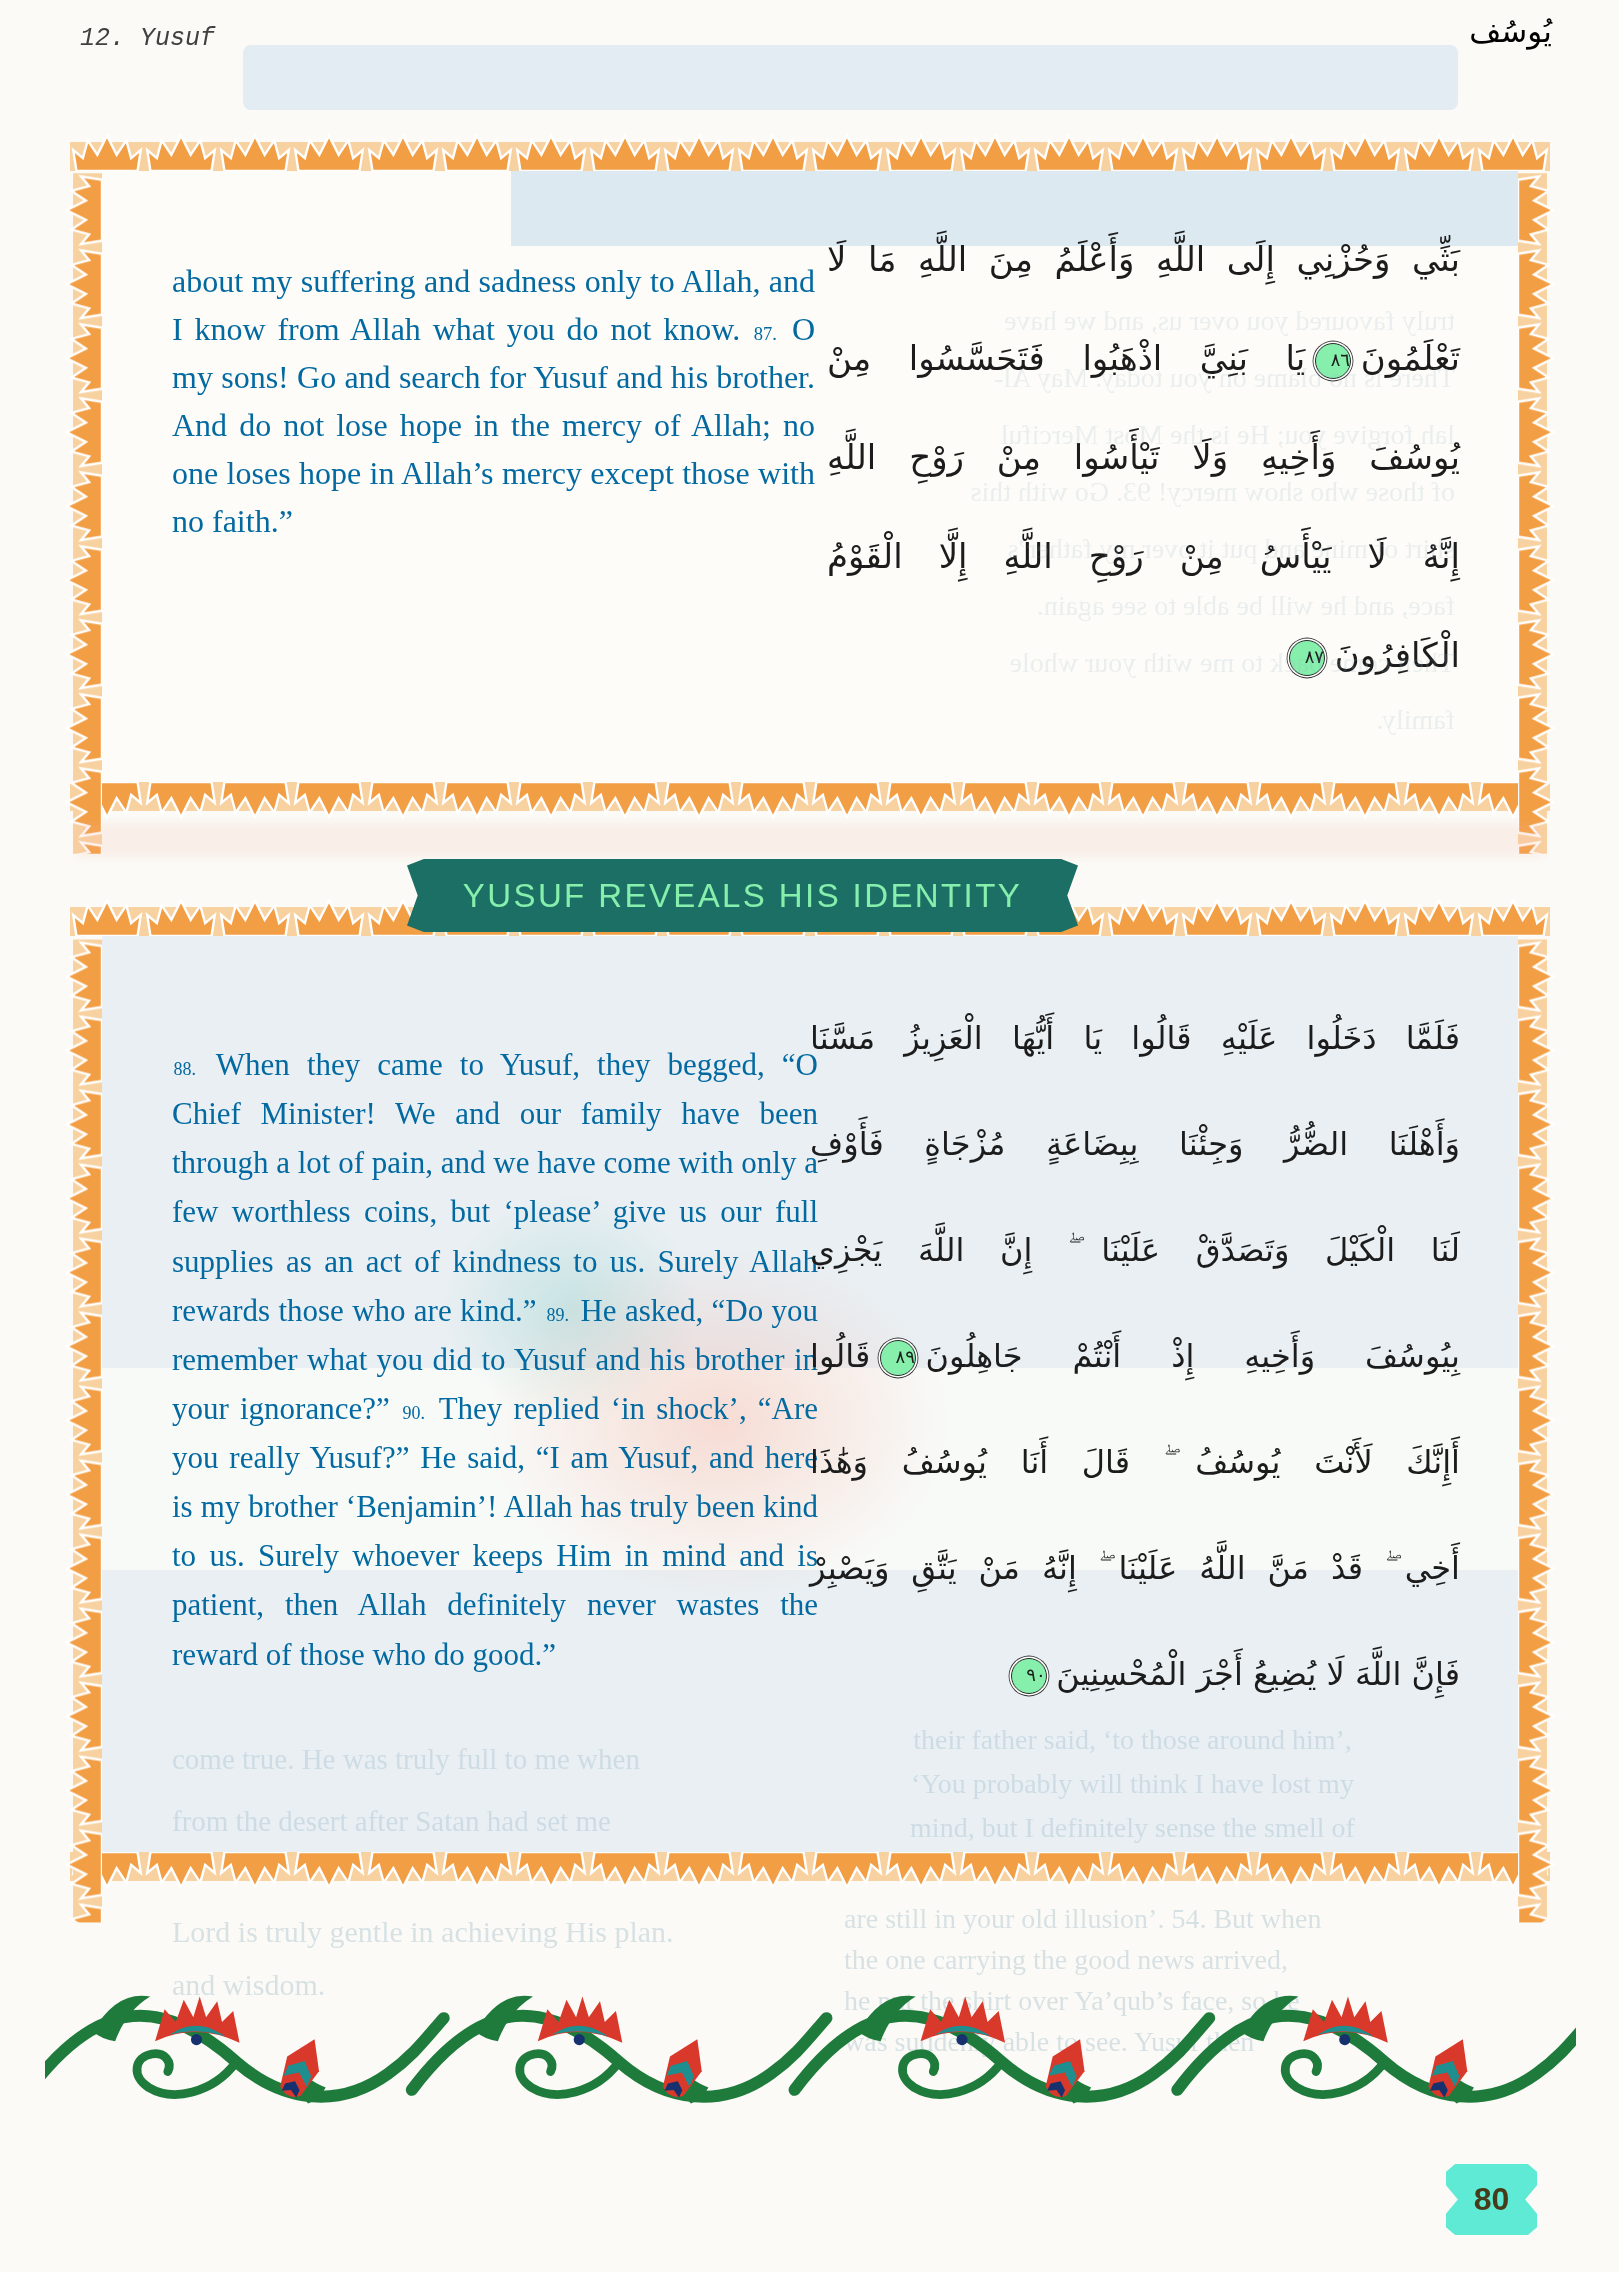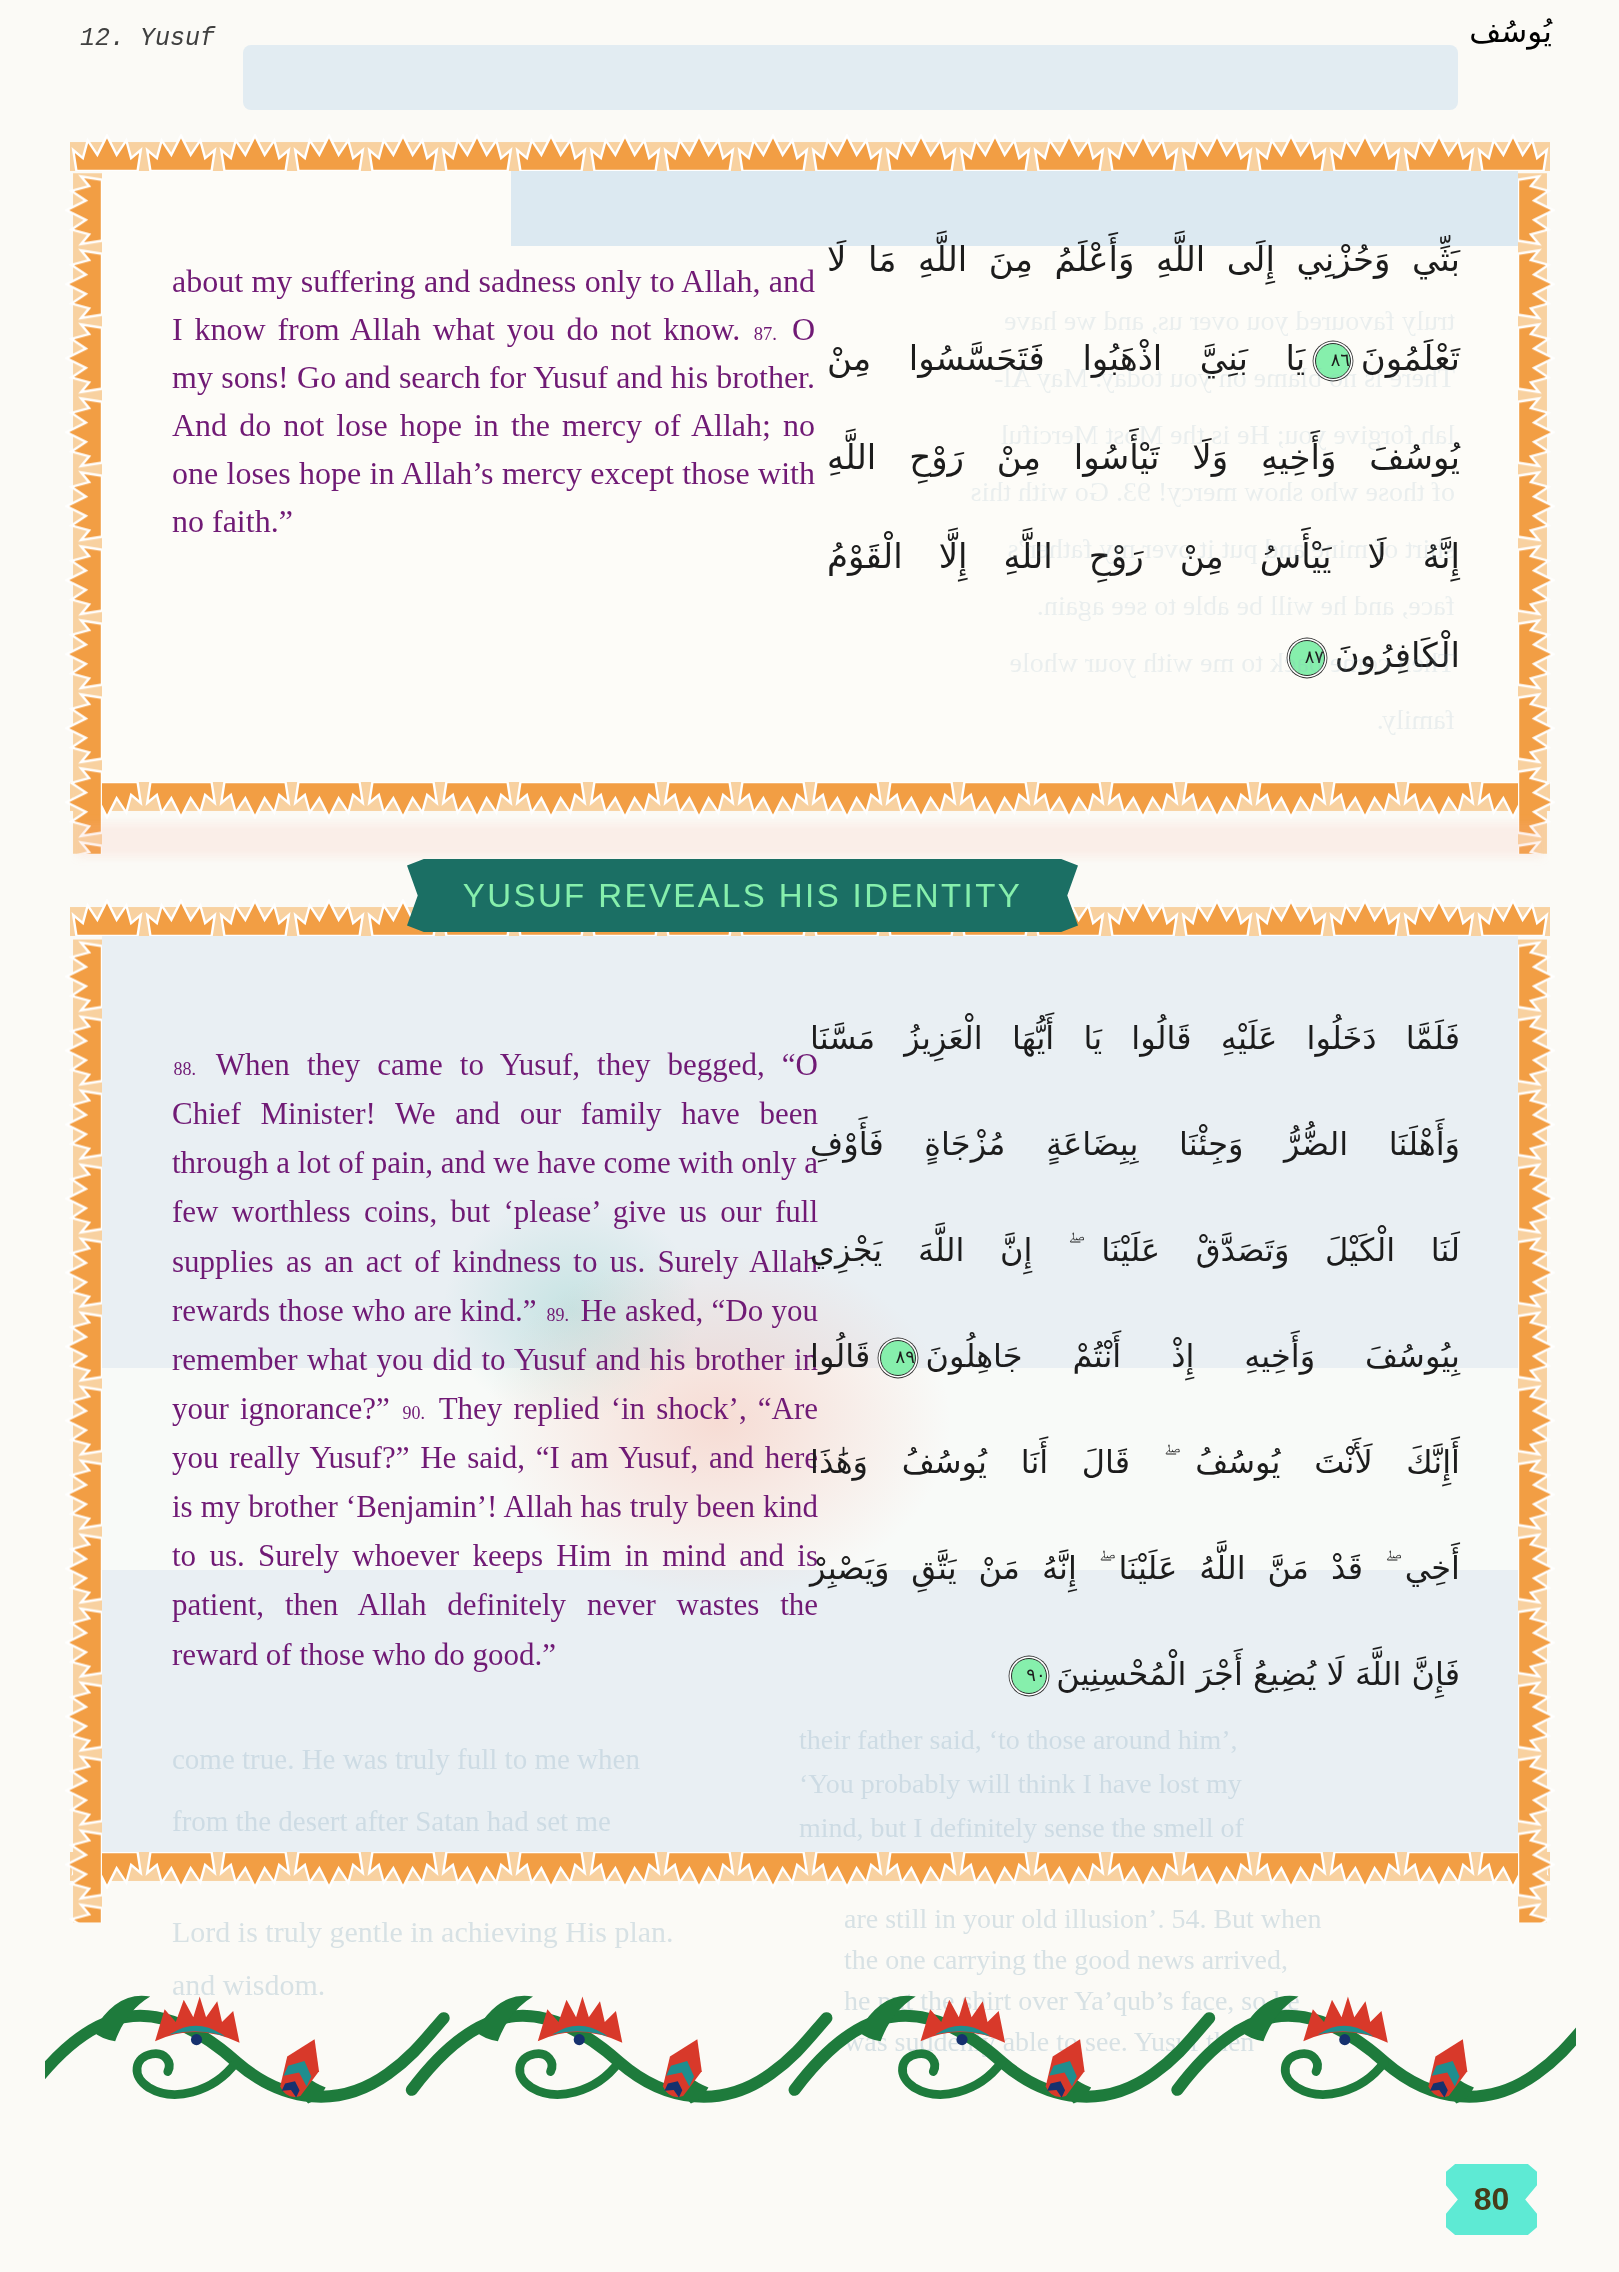--- a/index.html
+++ b/index.html
@@ -29,21 +29,21 @@
   .strip.right{right:0;top:37px;bottom:37px;width:37px;}
   .content{position:absolute;inset:37px;background:#fdfcf8;overflow:hidden;}
   #box2 .content{background:#e9eff3;}
   .blue1{position:absolute;left:409px;top:0;right:0;height:75px;background:#dce9f1;}
   .whiteband{position:absolute;left:0;right:0;top:432px;height:202px;background:rgba(253,252,248,.78);}
   .tealblob{position:absolute;left:340px;top:259px;width:259px;height:227px;
     background:radial-gradient(ellipse at center,rgba(120,200,190,.30),rgba(120,200,190,0) 70%);}
   .pinkblob{position:absolute;left:381px;top:308px;width:470px;height:356px;
     background:radial-gradient(ellipse at center,rgba(244,178,162,.42),rgba(244,178,162,0) 70%);}
   
-  .eng{position:absolute;color:#701a75;text-align:justify;}
+  .eng{position:absolute;color:#0369a1;text-align:justify;}
   #box1 .eng{left:70px;top:86px;width:643px;font-size:32px;line-height:1.50;}
   #box2 .eng{left:70px;top:104px;width:646px;font-size:31px;line-height:1.585;}
   .vnum{font-size:0.58em;padding:0 3.2px 0 1.6px;}
   
   .arab{position:absolute;direction:rtl;color:#1c1c1c;font-family:"DejaVu Sans",sans-serif;}
   #box1 .arab{right:58px;top:39px;width:633px;font-size:34px;}
   #box1 .arab .aline{line-height:99px;}
   #box2 .arab{right:58px;top:49px;width:650px;font-size:32px;}
   #box2 .arab .aline{line-height:106px;}
   .aline{text-align:justify;text-align-last:justify;}
@@ -62,21 +62,21 @@
     clip-path:polygon(10% 0,90% 0,100% 11%,100% 30%,87% 50%,100% 70%,100% 89%,90% 100%,10% 100%,0 89%,0 70%,13% 50%,0 30%,0 11%);}
   
   .bleed{position:absolute;color:#8fb0c2;z-index:1;}
   .bleed-line{white-space:nowrap;}
   .mirror{transform:scaleX(-1);}
   #bleed-b1{left:697px;top:121px;width:656px;opacity:.17;font-size:28px;}
   #bleed-b1 .bleed-line{line-height:57px;}
   #bleed-b2l{left:70px;top:792px;width:656px;opacity:.30;font-size:29px;}
   #bleed-b2l .bleed-line{line-height:62px;}
   #bleed-b2r{right:52px;top:782px;width:667px;opacity:.30;font-size:28px;}
-  #bleed-b2r .bleed-line{line-height:44px;}
+  #bleed-b2r .bleed-line{line-height:44px;text-align:center;}
   #bleed-bottom-left{left:172px;top:1905px;width:672px;opacity:.33;font-size:30px;}
   #bleed-bottom-left .bleed-line{line-height:53px;}
   #bleed-bottom-right{left:844px;top:1898px;width:688px;opacity:.33;font-size:28px;}
   #bleed-bottom-right .bleed-line{line-height:41px;}
   
   #floral{position:absolute;left:45px;top:1981px;z-index:2;}
 </style>
 </head>
 <body>
 

